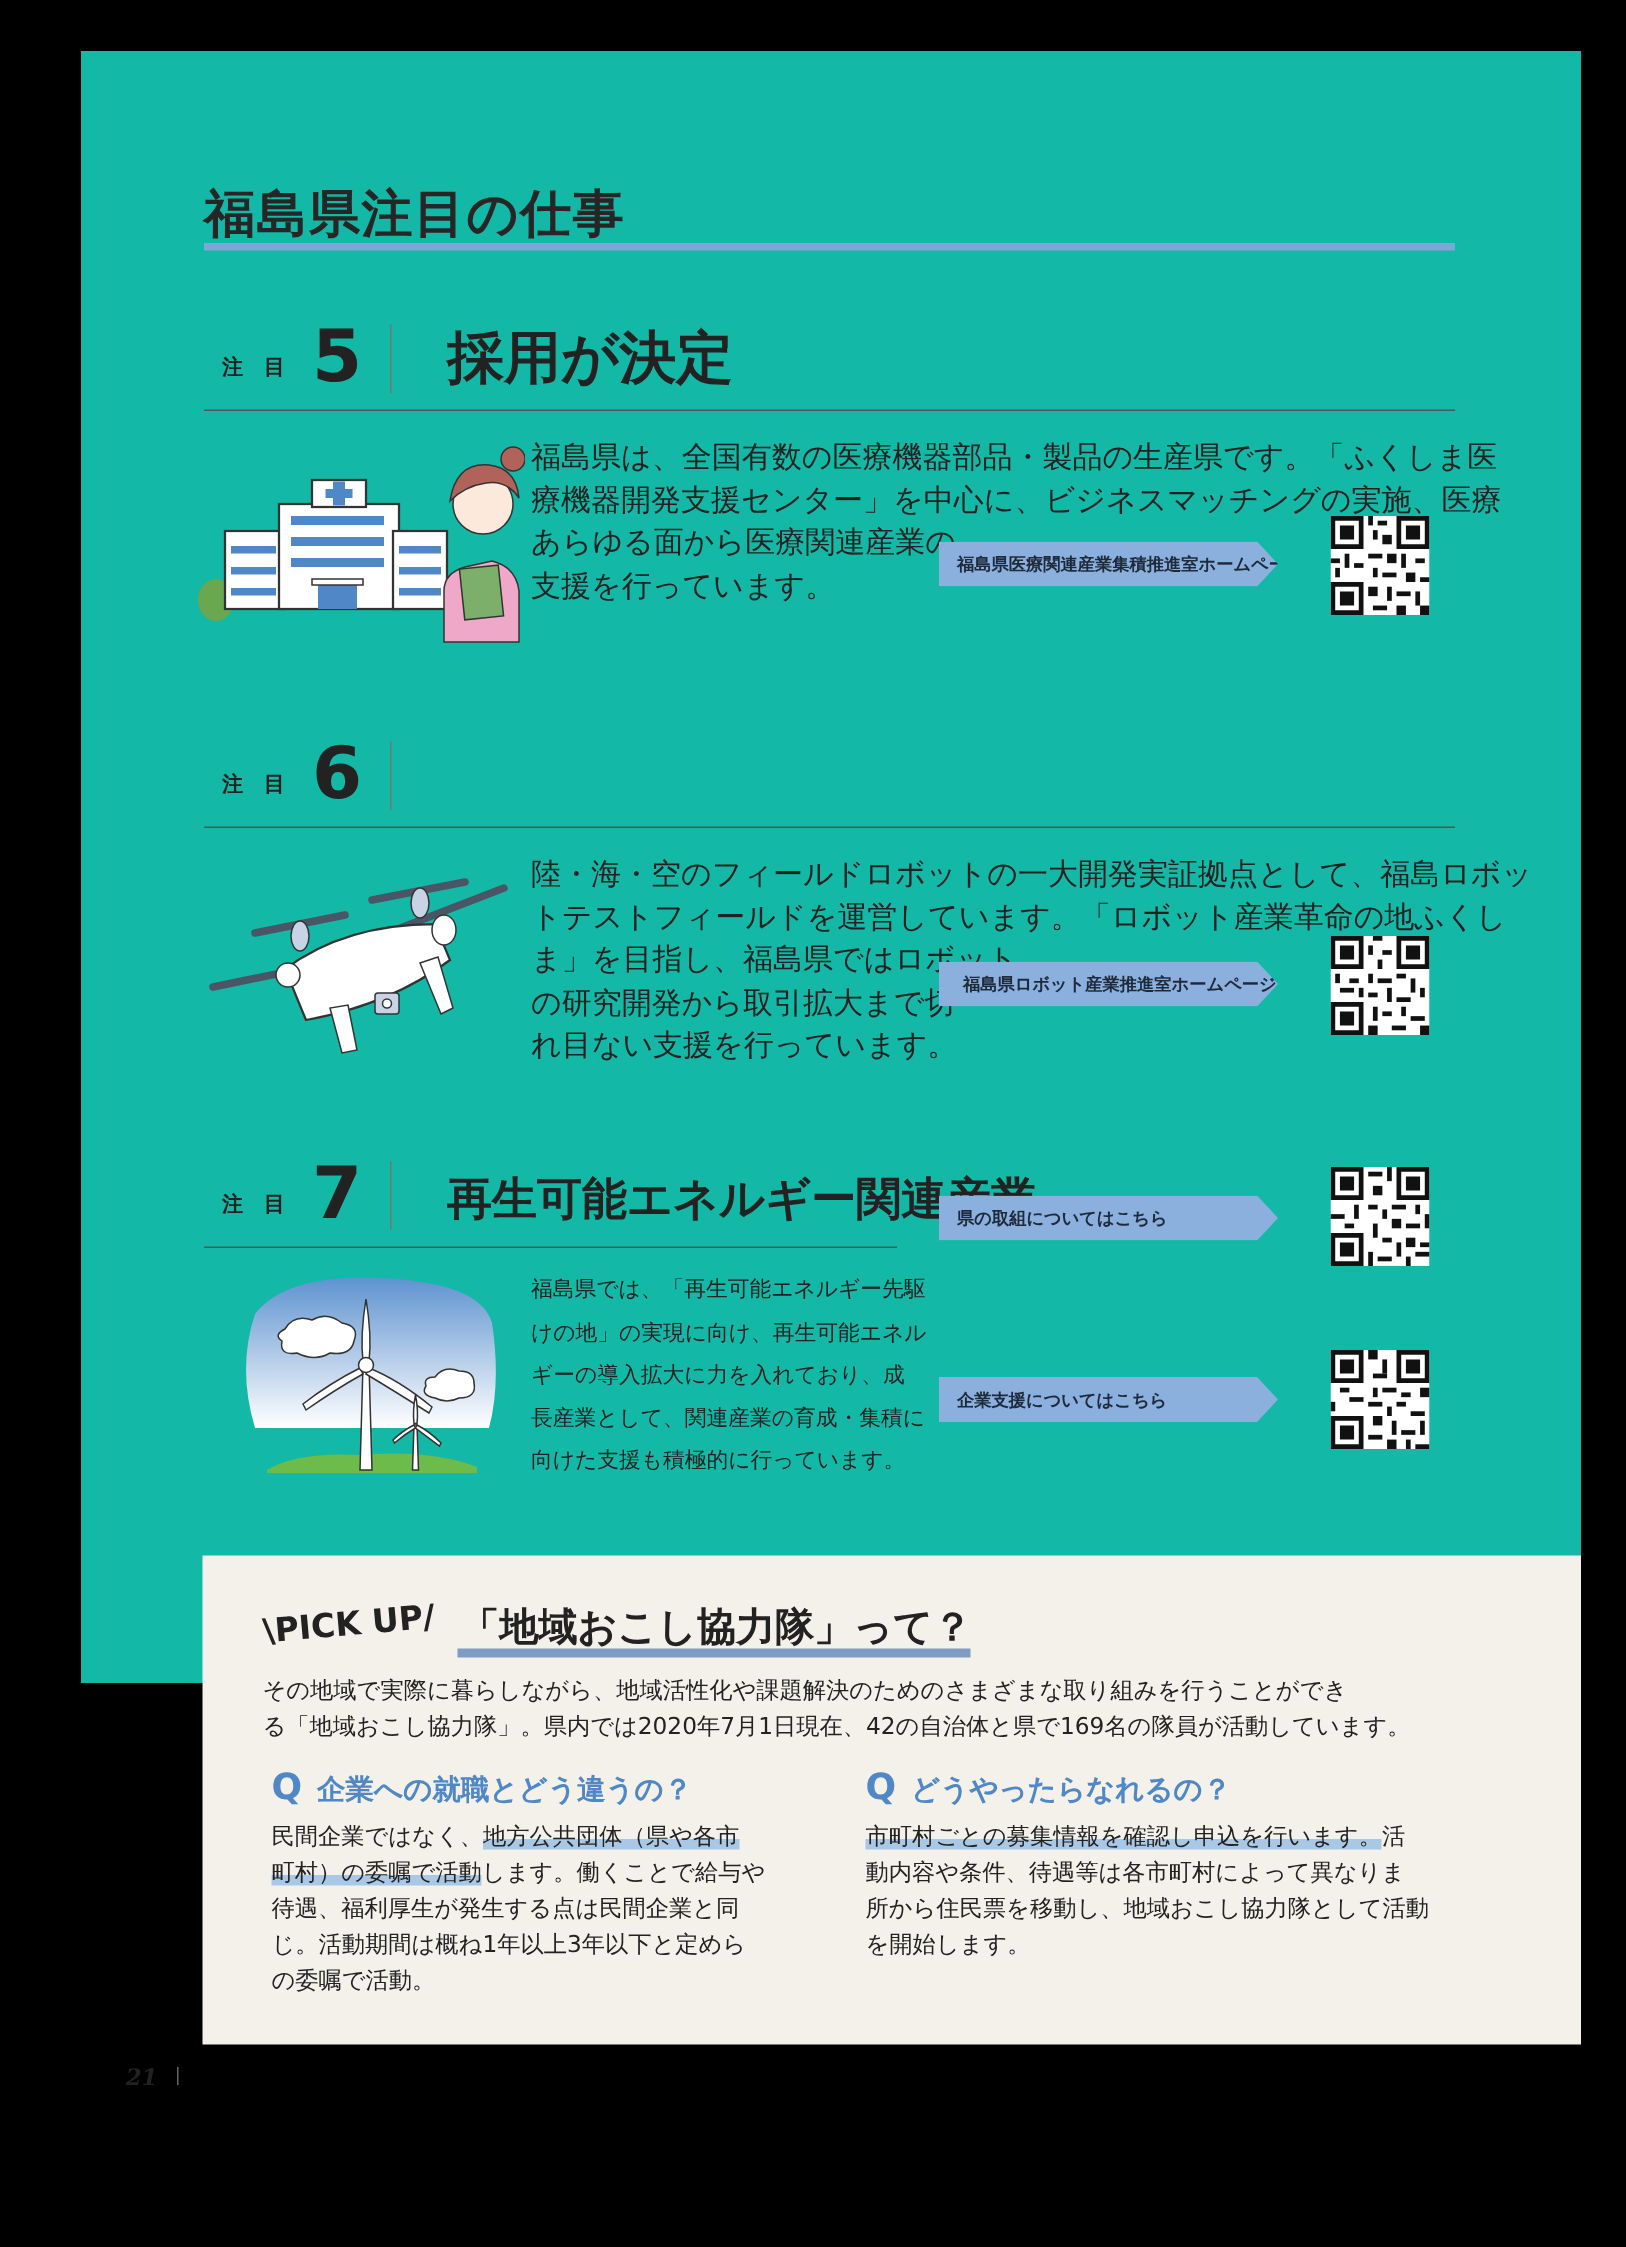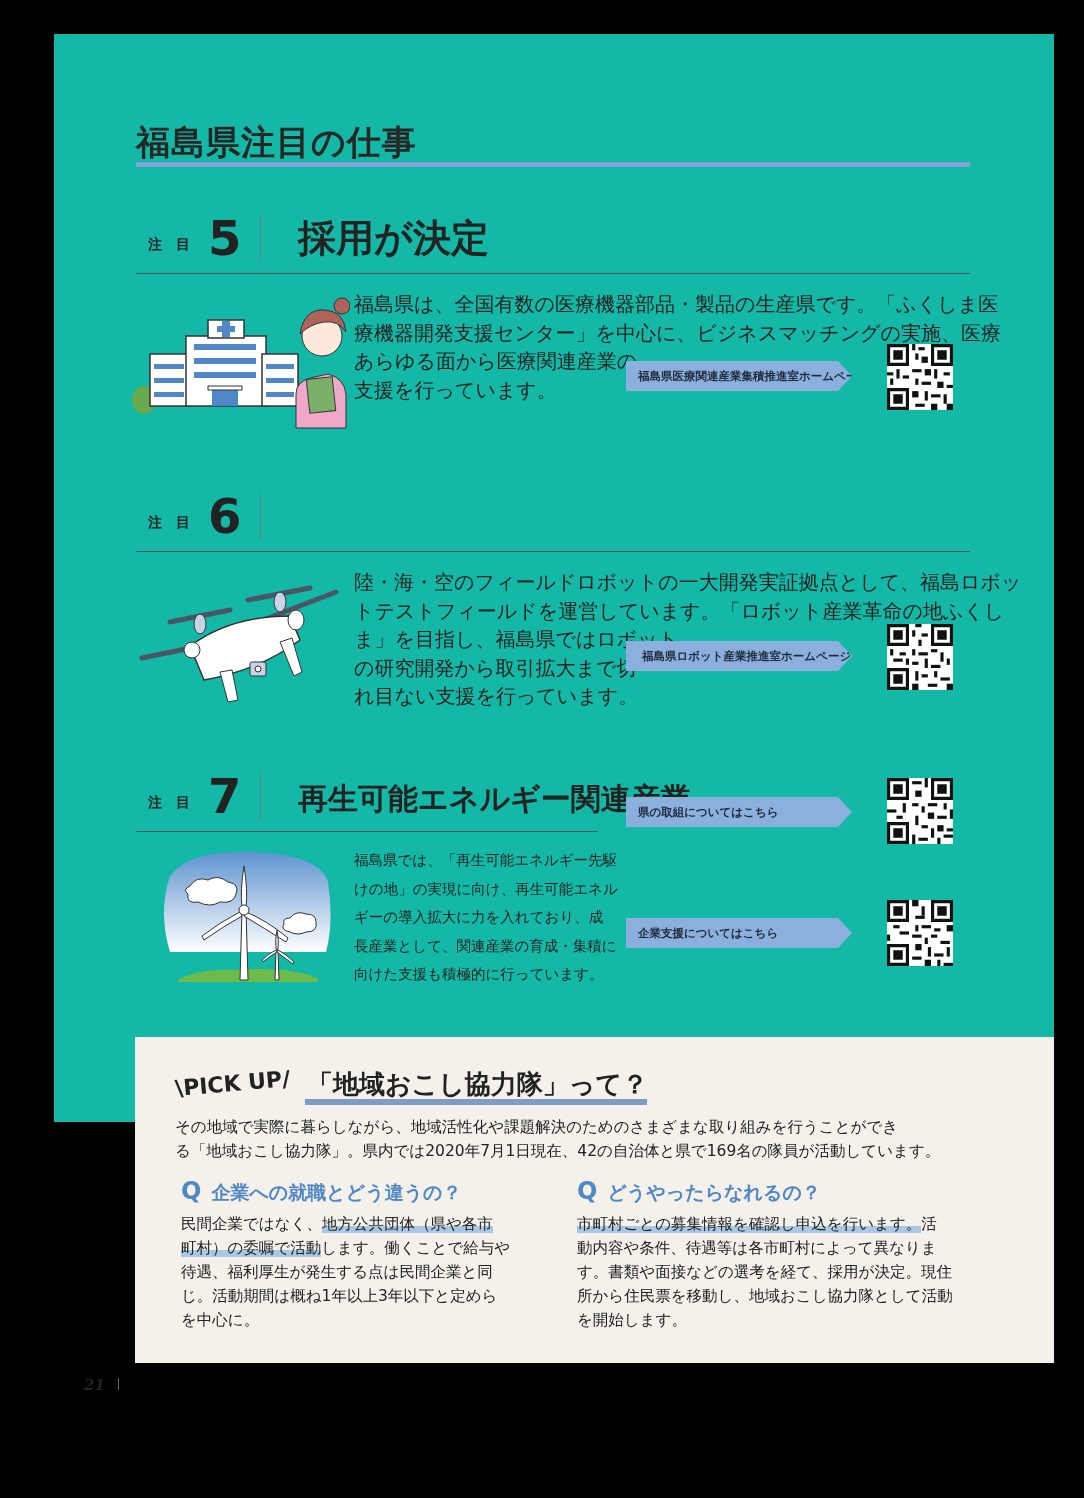--- a/index.html
+++ b/index.html
@@ -317,32 +317,31 @@
 
     <div class="abs" style="left:46px;top:140px;width:360px;">
       <div class="q-head">
         <span class="q">Q</span><span>企業への就職とどう違うの？</span>
       </div>
       <div class="q-body" style="margin-top:6px;">
         <p><span>民間企業ではなく、</span><span class="hl">地方公共団体（県や各市</span></p>
         <p><span class="hl">町村）の委嘱で活動</span><span>します。働くことで給与や</span></p>
         <p>待遇、福利厚生が発生する点は民間企業と同</p>
         <p>じ。活動期間は概ね1年以上3年以下と定めら</p>
-        <p>を中心に。</p>
+        <p>の委嘱で活動。</p>
       </div>
     </div>
 
     <div class="abs" style="left:442px;top:140px;width:420px;">
       <div class="q-head">
         <span class="q">Q</span><span>どうやったらなれるの？</span>
       </div>
       <div class="q-body" style="margin-top:6px;">
         <p><span class="hl">市町村ごとの募集情報を確認し申込を行います。</span><span>活</span></p>
         <p>動内容や条件、待遇等は各市町村によって異なりま</p>
-        <p>す。書類や面接などの選考を経て、採用が決定。現住</p>
         <p>所から住民票を移動し、地域おこし協力隊として活動</p>
         <p>を開始します。</p>
       </div>
     </div>
   </div>
 
   <div class="abs pagenum">21</div>
   <div class="abs pagebar"></div>
 </div>
 

